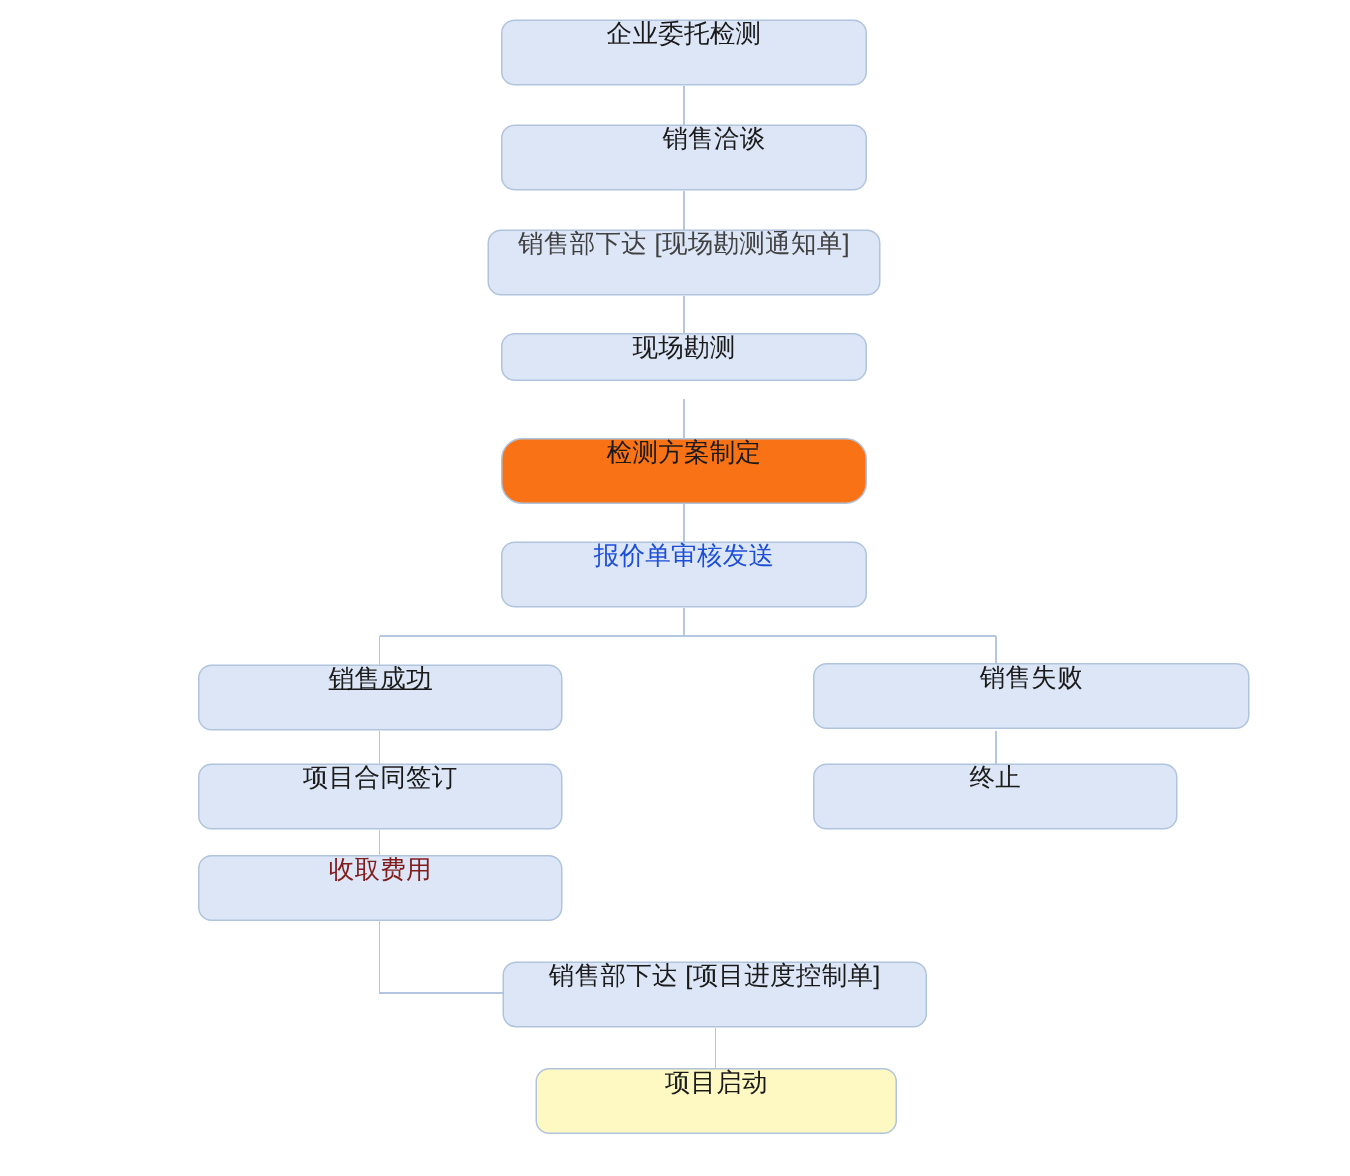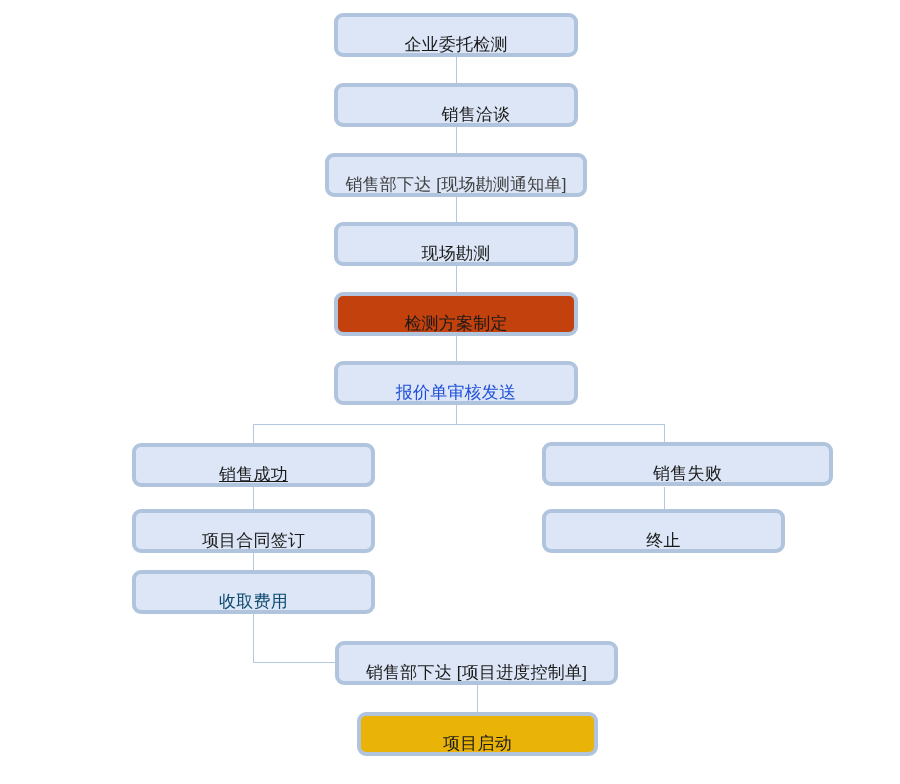--- a/index.html
+++ b/index.html
@@ -23,24 +23,24 @@
     left: 0;
     top: 0;
     width: 900px;
     height: 784px;
     pointer-events: none;
   }
   .node {
     position: absolute;
     box-sizing: border-box;
     background: #dce6f6;
-    border: 4px solid #15803d;
+    border: 1px solid #15803d;
     border-radius: 9px;
     display: flex;
-    align-items: flex-end;
+    align-items: flex-start;
     justify-content: center;
     color: #1a1a1a;
     font-size: 17px;
     line-height: 1;
     letter-spacing: 0.2px;
     white-space: nowrap;
     z-index: 2;
   }
   .node-label {
     display: block;
@@ -72,45 +72,45 @@
   <div id="node-layer">
       <div class="node" style="left: 334px; top: 13px; width: 244px; height: 44px; background: rgb(220, 230, 246); border-color: rgb(176, 196, 222); color: rgb(26, 26, 26);">
         <span class="node-label">企业委托检测</span>
       </div>
       <div class="node" style="left: 334px; top: 83px; width: 244px; height: 44px; background: rgb(220, 230, 246); border-color: rgb(176, 196, 222); color: rgb(26, 26, 26); padding-left: 40px;">
         <span class="node-label">销售洽谈</span>
       </div>
       <div class="node" style="left: 325px; top: 153px; width: 262px; height: 44px; background: rgb(220, 230, 246); border-color: rgb(176, 196, 222); color: #404040;">
         <span class="node-label">销售部下达 [现场勘测通知单]</span>
       </div>
-      <div class="node" style="left: 334px; top: 222px; width: 244px; height: 44px; background: rgb(220, 230, 246); border-color: rgb(176, 196, 222); color: rgb(26, 26, 26);">
+      <div class="node" style="left: 334px; top: 222px; width: 244px; height: 32px; background: rgb(220, 230, 246); border-color: rgb(176, 196, 222); color: rgb(26, 26, 26);">
         <span class="node-label">现场勘测</span>
       </div>
-      <div class="node" style="left: 334px; top: 292px; width: 244px; height: 44px; background: #c2410c; border-color: rgb(176, 196, 222); color: rgb(26, 26, 26);">
+      <div class="node" style="left: 334px; top: 292px; width: 244px; height: 44px; background: #f97316; border-color: rgb(176, 196, 222); color: rgb(26, 26, 26); border-radius: 14px;">
         <span class="node-label">检测方案制定</span>
       </div>
       <div class="node" style="left: 334px; top: 361px; width: 244px; height: 44px; background: rgb(220, 230, 246); border-color: rgb(176, 196, 222); color: #1d4ed8;">
         <span class="node-label">报价单审核发送</span>
       </div>
       <div class="node" style="left: 132px; top: 443px; width: 243px; height: 44px; background: rgb(220, 230, 246); border-color: rgb(176, 196, 222); color: rgb(26, 26, 26); text-decoration: underline;">
         <span class="node-label">销售成功</span>
       </div>
       <div class="node" style="left: 542px; top: 442px; width: 291px; height: 44px; background: rgb(220, 230, 246); border-color: rgb(176, 196, 222); color: rgb(26, 26, 26);">
         <span class="node-label">销售失败</span>
       </div>
       <div class="node" style="left: 132px; top: 509px; width: 243px; height: 44px; background: rgb(220, 230, 246); border-color: rgb(176, 196, 222); color: rgb(26, 26, 26);">
         <span class="node-label">项目合同签订</span>
       </div>
       <div class="node" style="left: 542px; top: 509px; width: 243px; height: 44px; background: rgb(220, 230, 246); border-color: rgb(176, 196, 222); color: rgb(26, 26, 26);">
         <span class="node-label">终止</span>
       </div>
-      <div class="node" style="left: 132px; top: 570px; width: 243px; height: 44px; background: rgb(220, 230, 246); border-color: rgb(176, 196, 222); color: #0c4a6e;">
+      <div class="node" style="left: 132px; top: 570px; width: 243px; height: 44px; background: rgb(220, 230, 246); border-color: rgb(176, 196, 222); color: #7f1d1d;">
         <span class="node-label">收取费用</span>
       </div>
       <div class="node" style="left: 335px; top: 641px; width: 283px; height: 44px; background: rgb(220, 230, 246); border-color: rgb(176, 196, 222); color: rgb(26, 26, 26);">
         <span class="node-label">销售部下达 [项目进度控制单]</span>
       </div>
-      <div class="node" style="left: 357px; top: 712px; width: 241px; height: 44px; background: #eab308; border-color: rgb(176, 196, 222); color: rgb(26, 26, 26);">
+      <div class="node" style="left: 357px; top: 712px; width: 241px; height: 44px; background: #fef9c3; border-color: rgb(176, 196, 222); color: rgb(26, 26, 26);">
         <span class="node-label">项目启动</span>
       </div>
     </div>
 
 </div>
 
 </body></html>

